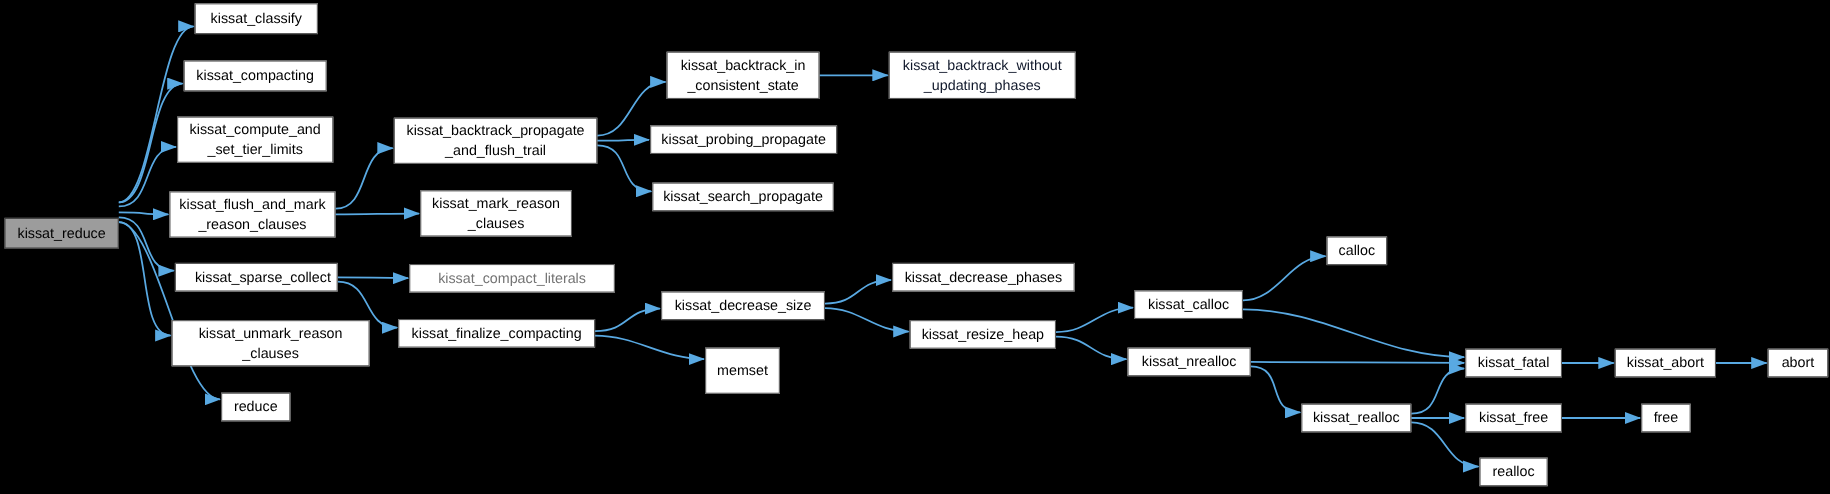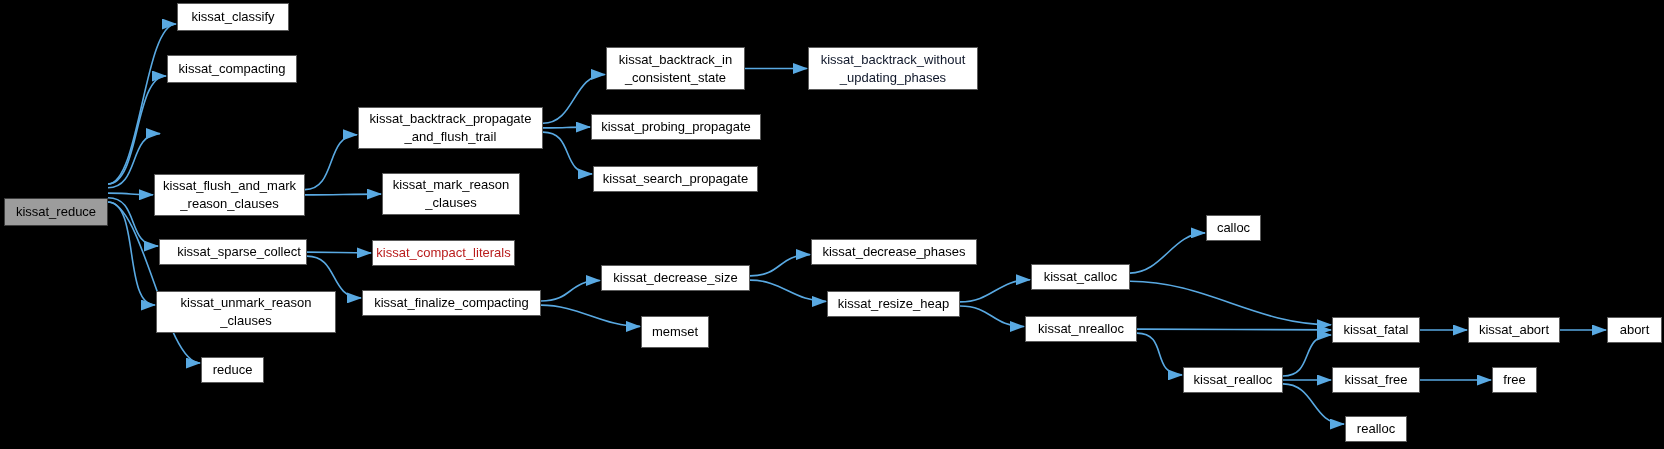--- a/index.html
+++ b/index.html
@@ -81,38 +81,40 @@
       <path class="edge" stroke="#59a9e2" marker-end="url(#arrow)" d="M1283,376 C1315,376 1299,335 1331,335"></path>
       <path class="edge" stroke="#59a9e2" marker-end="url(#arrow)" d="M1283,380 C1315,380 1299,380 1331,380"></path>
       <path class="edge" stroke="#59a9e2" marker-end="url(#arrow)" d="M1283,383.92 C1315,383.92 1312,424.1 1344,424.1"></path>
       <path class="edge" stroke="#59a9e2" marker-end="url(#arrow)" d="M1420,380 C1452,380 1459,380 1491,380"></path>
       <path class="edge" stroke="#59a9e2" marker-end="url(#arrow)" d="M1420,330 C1452,330 1435,330 1467,330"></path>
       <path class="edge" stroke="#59a9e2" marker-end="url(#arrow)" d="M1560,330 C1592,330 1574,330 1606,330"></path>
     </svg>
 <div class="node root" style="left: 4px; top: 179px; width: 104px; height: 28px; background: rgb(156, 156, 156); border: 1.5px solid rgb(61, 61, 61); color: rgb(0, 0, 0);">kissat_reduce</div>
     <div class="node" style="left: 177px; top: 3px; width: 112px; height: 28px; background: rgb(255, 255, 255); border: 1.5px solid rgb(91, 91, 91); color: rgb(0, 0, 0);">kissat_classify</div>
     <div class="node" style="left: 167px; top: 55px; width: 130px; height: 28px; background: rgb(255, 255, 255); border: 1.5px solid rgb(91, 91, 91); color: rgb(0, 0, 0);">kissat_compacting</div>
+    <div class="node" style="left: 161px; top: 106px; width: 142px; height: 42px; background: rgb(255, 255, 255); border: 1.5px solid rgb(91, 91, 91); color: rgb(0, 0, 0);">kissat_compute_and
+_set_tier_limits</div>
     <div class="node" style="left: 154px; top: 174px; width: 151px; height: 42px; background: rgb(255, 255, 255); border: 1.5px solid rgb(91, 91, 91); color: rgb(0, 0, 0);">kissat_flush_and_mark
 _reason_clauses</div>
     <div class="node" style="left: 159px; top: 239px; width: 148px; height: 26px; background: rgb(255, 255, 255); border: 1.5px solid rgb(91, 91, 91); color: rgb(0, 0, 0); padding-left: 12px;">kissat_sparse_collect</div>
     <div class="node" style="left: 156px; top: 291px; width: 180px; height: 42px; background: rgb(255, 255, 255); border: 1.5px solid rgb(91, 91, 91); color: rgb(0, 0, 0);">kissat_unmark_reason
 _clauses</div>
     <div class="node" style="left: 201px; top: 357px; width: 63px; height: 26px; background: rgb(255, 255, 255); border: 1.5px solid rgb(91, 91, 91); color: rgb(0, 0, 0);">reduce</div>
     <div class="node" style="left: 358px; top: 107px; width: 185px; height: 42px; background: rgb(255, 255, 255); border: 1.5px solid rgb(91, 91, 91); color: rgb(0, 0, 0);">kissat_backtrack_propagate
 _and_flush_trail</div>
     <div class="node" style="left: 382px; top: 173px; width: 138px; height: 42px; background: rgb(255, 255, 255); border: 1.5px solid rgb(91, 91, 91); color: rgb(0, 0, 0);">kissat_mark_reason
 _clauses</div>
-    <div class="node" style="left: 372px; top: 240px; width: 143px; height: 26px; background: rgb(255, 255, 255); border: 1.5px solid rgb(91, 91, 91); color: #b91c1c;">kissat_compact_literals</div>
+    <div class="node" style="left: 372px; top: 240px; width: 187px; height: 26px; background: rgb(255, 255, 255); border: 1.5px solid rgb(91, 91, 91); color: #737373;">kissat_compact_literals</div>
     <div class="node" style="left: 362px; top: 290px; width: 179px; height: 26px; background: rgb(255, 255, 255); border: 1.5px solid rgb(91, 91, 91); color: rgb(0, 0, 0);">kissat_finalize_compacting</div>
     <div class="node" style="left: 606px; top: 47px; width: 139px; height: 43px; background: rgb(255, 255, 255); border: 1.5px solid rgb(91, 91, 91); color: rgb(0, 0, 0);">kissat_backtrack_in
 _consistent_state</div>
     <div class="node" style="left: 591px; top: 114px; width: 170px; height: 26px; background: rgb(255, 255, 255); border: 1.5px solid rgb(91, 91, 91); color: rgb(0, 0, 0);">kissat_probing_propagate</div>
     <div class="node" style="left: 593px; top: 166px; width: 165px; height: 26px; background: rgb(255, 255, 255); border: 1.5px solid rgb(91, 91, 91); color: rgb(0, 0, 0);">kissat_search_propagate</div>
     <div class="node" style="left: 601px; top: 265px; width: 149px; height: 26px; background: rgb(255, 255, 255); border: 1.5px solid rgb(91, 91, 91); color: rgb(0, 0, 0);">kissat_decrease_size</div>
-    <div class="node" style="left: 641px; top: 316px; width: 68px; height: 32px; background: rgb(255, 255, 255); border: 1.5px solid rgb(91, 91, 91); color: rgb(0, 0, 0);">memset</div>
+    <div class="node" style="left: 641px; top: 316px; width: 68px; height: 42px; background: rgb(255, 255, 255); border: 1.5px solid rgb(91, 91, 91); color: rgb(0, 0, 0);">memset</div>
     <div class="node" style="left: 808px; top: 47px; width: 170px; height: 43px; background: rgb(255, 255, 255); border: 1.5px solid rgb(91, 91, 91); color: #0f172a;">kissat_backtrack_without
 _updating_phases</div>
     <div class="node" style="left: 811px; top: 239px; width: 166px; height: 26px; background: rgb(255, 255, 255); border: 1.5px solid rgb(91, 91, 91); color: rgb(0, 0, 0);">kissat_decrease_phases</div>
     <div class="node" style="left: 827px; top: 291px; width: 133px; height: 26px; background: rgb(255, 255, 255); border: 1.5px solid rgb(91, 91, 91); color: rgb(0, 0, 0);">kissat_resize_heap</div>
     <div class="node" style="left: 1031px; top: 264px; width: 99px; height: 26px; background: rgb(255, 255, 255); border: 1.5px solid rgb(91, 91, 91); color: rgb(0, 0, 0);">kissat_calloc</div>
     <div class="node" style="left: 1025px; top: 316px; width: 112px; height: 26px; background: rgb(255, 255, 255); border: 1.5px solid rgb(91, 91, 91); color: rgb(0, 0, 0);">kissat_nrealloc</div>
     <div class="node" style="left: 1206px; top: 215px; width: 55px; height: 26px; background: rgb(255, 255, 255); border: 1.5px solid rgb(91, 91, 91); color: rgb(0, 0, 0);">calloc</div>
     <div class="node" style="left: 1183px; top: 367px; width: 100px; height: 26px; background: rgb(255, 255, 255); border: 1.5px solid rgb(91, 91, 91); color: rgb(0, 0, 0);">kissat_realloc</div>
     <div class="node" style="left: 1332px; top: 317px; width: 88px; height: 26px; background: rgb(255, 255, 255); border: 1.5px solid rgb(91, 91, 91); color: rgb(0, 0, 0);">kissat_fatal</div>
     <div class="node" style="left: 1332px; top: 367px; width: 88px; height: 26px; background: rgb(255, 255, 255); border: 1.5px solid rgb(91, 91, 91); color: rgb(0, 0, 0);">kissat_free</div>

